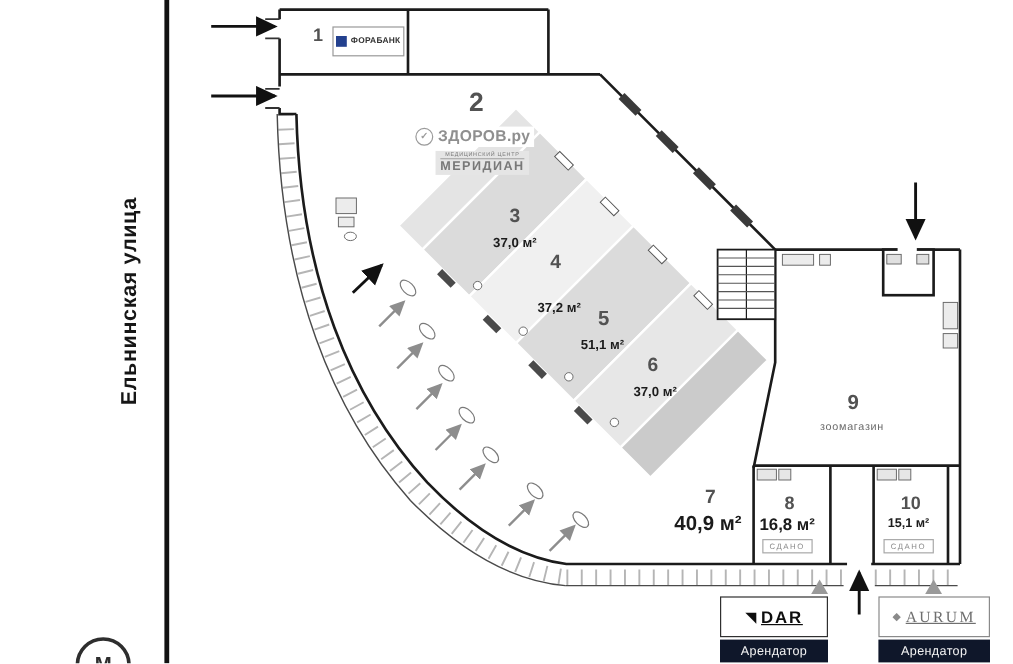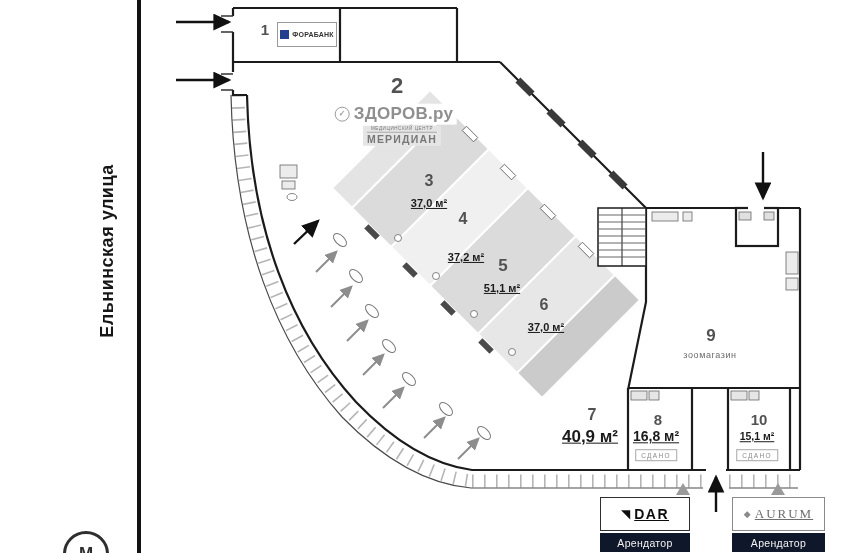--- a/index.html
+++ b/index.html
@@ -1,33 +1,33 @@
 <!DOCTYPE html>
 <html><head>
 <meta charset="utf-8">
 <style>
   html,body{margin:0;padding:0;background:#fff;}
   #canvas{position:relative;width:844px;height:553px;background:#fff;overflow:hidden;
           font-family:"Liberation Sans",sans-serif;}
   .abs{position:absolute;}
   .lbl{position:absolute;transform:translate(-50%,-50%);white-space:nowrap;text-align:center;line-height:1.1;}
   .num{font-weight:bold;color:#525252;}
-  .area{font-weight:bold;color:#1b1b1b;text-decoration:underline;}
+  .area{font-weight:bold;color:#1b1b1b;}
   .street-line{left:137px;top:0;width:4px;height:553px;background:#121212;}
   .street-label{left:-40px;top:238px;width:300px;height:26px;transform:rotate(-90deg);
                 text-align:center;font-size:18px;font-weight:600;color:#161616;letter-spacing:.5px;}
   .metro{left:63px;top:531px;width:40px;height:40px;border:3px solid #2e2e2e;border-radius:50%;
          display:flex;align-items:center;justify-content:center;font-weight:bold;font-size:17px;color:#2e2e2e;}
   .logo-box{border:1px solid #999;background:#fff;display:flex;align-items:center;justify-content:center;gap:3px;}
   .fb-icon{width:9px;height:9px;background:#23408e;display:inline-block;}
   .fb-text{font-size:7px;font-weight:bold;color:#333;letter-spacing:.2px;}
   .zd{display:flex;align-items:center;gap:4px;background:#fff;padding:1px 3px;}
   .zd-icon{width:13px;height:13px;border:1.5px solid #9a9a9a;border-radius:50%;display:flex;
            align-items:center;justify-content:center;font-size:8px;color:#9a9a9a;font-weight:bold;}
-  .zd-text{font-size:17px;font-weight:bold;color:#8f8f8f;letter-spacing:.3px;text-align:right;}
+  .zd-text{font-size:13px;font-weight:bold;color:#8f8f8f;letter-spacing:.3px;text-align:right;}
   .meridian{background:#e5e5e5;padding:1px 4px;color:#787878;}
   .meridian .top{font-size:4.5px;letter-spacing:.6px;}
   .meridian .main{font-size:10.5px;font-weight:bold;letter-spacing:1.2px;border-top:1px solid #aaa;padding-top:1px;}
   .sdano{display:inline-block;border:1px solid #a8a8a8;background:#fff;color:#8a8a8a;
          font-size:6.5px;letter-spacing:1.3px;padding:2px 5px 1px 5px;}
   .tenant{display:flex;flex-direction:column;}
   .tenant .logo{height:32px;border:1.5px solid #2f2f2f;background:#fff;display:flex;
                 align-items:center;justify-content:center;gap:4px;}
   .tenant .bar{height:19px;margin-top:2px;background:#0f172a;color:#f3f3f3;font-size:10.5px;
                display:flex;align-items:center;justify-content:center;letter-spacing:.3px;}

